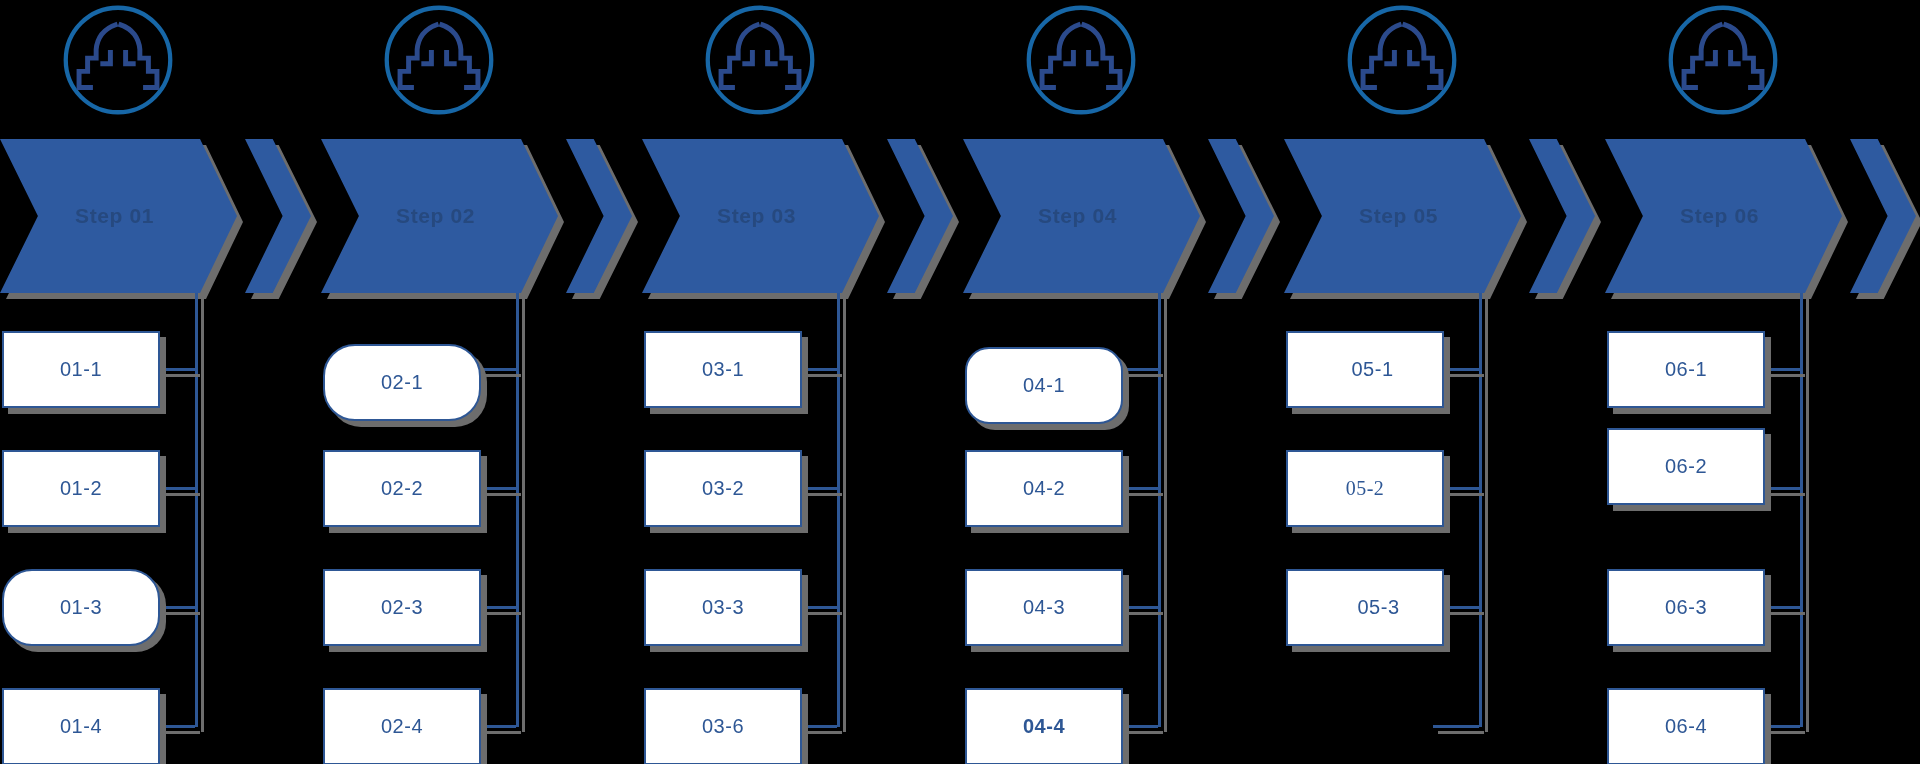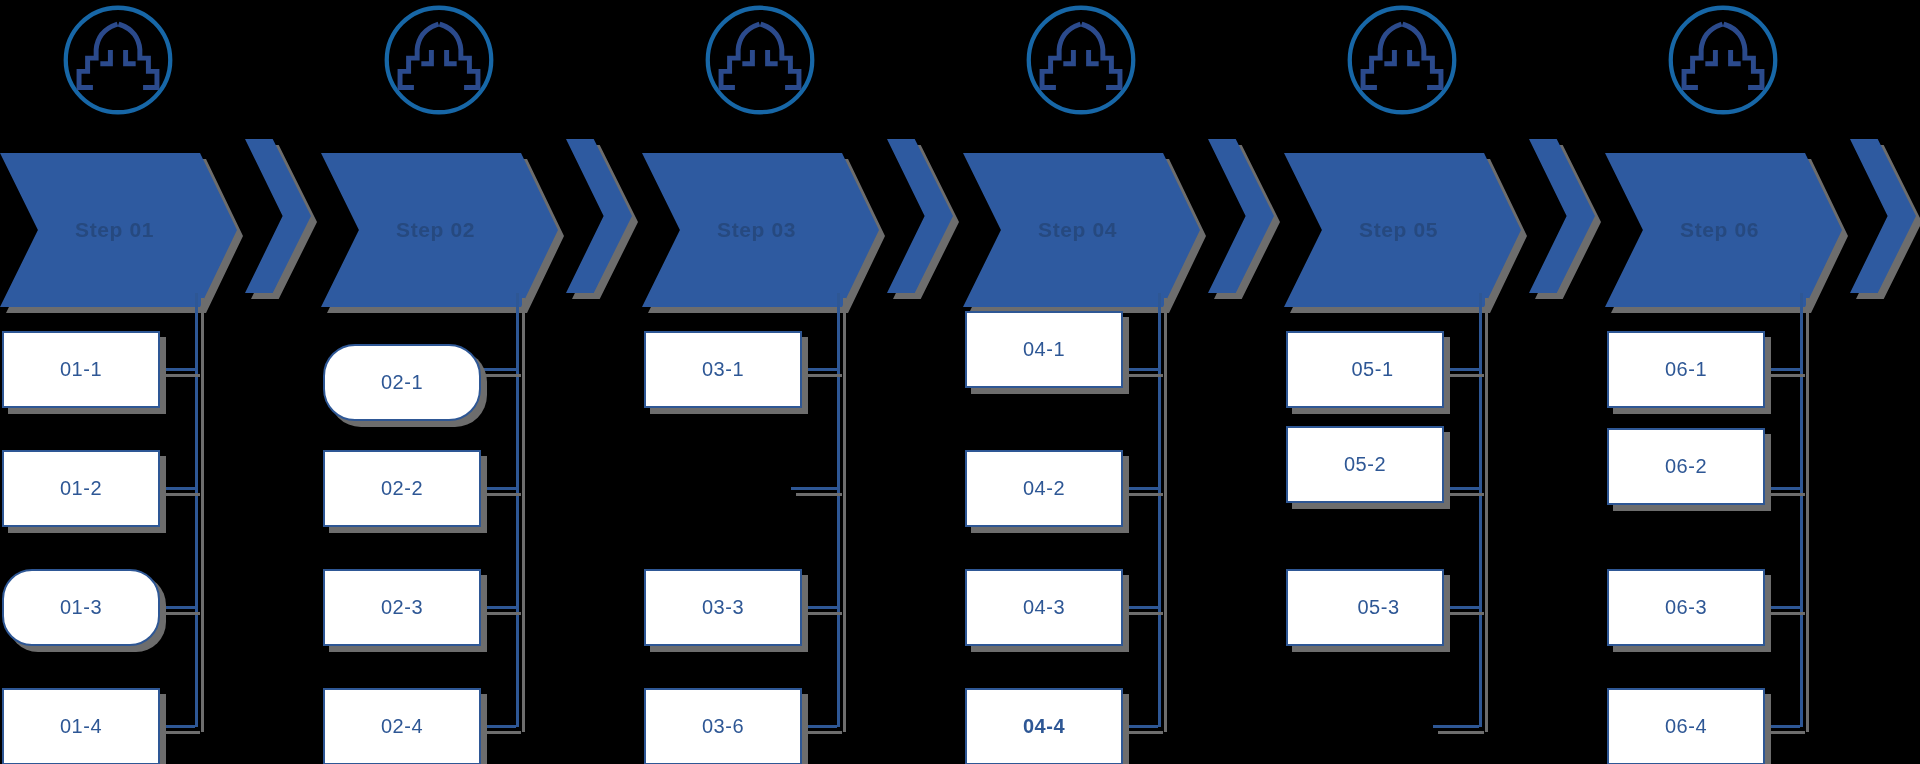--- a/index.html
+++ b/index.html
@@ -9,21 +9,21 @@
     --chev:#2e5aa0; --chevlabel:#26497f; --line:#2e5795; --shadow:#6d6d6d;
     --circle:#1767a7; --glyph:#2b4a8c; --boxbg:#ffffff;
   }
   .unit{position:absolute;top:0;width:321px;height:764px;}
   .badge{position:absolute;left:61px;top:3px;width:114px;height:114px;}
   .badge svg{display:block;width:114px;height:114px;}
   .chev-shadow{position:absolute;left:0;top:139px;width:237px;height:154px;
     filter:drop-shadow(6px 6px 0 var(--shadow));}
   .chev{width:100%;height:100%;background:var(--chev);
     clip-path:polygon(0 0,84.4% 0,100% 50%,84.4% 100%,0 100%,16% 50%);
-    display:flex;align-items:center;justify-content:center;margin-top:14px;}
+    display:flex;align-items:center;justify-content:center;}
   .chev-label{font-size:21px;font-weight:600;letter-spacing:.6px;color:var(--chevlabel);
     transform:translateX(-4px);}
   .sep-shadow{position:absolute;left:245px;top:139px;width:66px;height:154px;
     filter:drop-shadow(6px 6px 0 var(--shadow));}
   .sep{width:100%;height:100%;background:var(--chev);
     clip-path:polygon(0 0,42% 0,100% 50%,42% 100%,0 100%,57% 50%);}
   .vline{position:absolute;left:195px;top:293px;width:3px;height:434px;
     background:var(--line);box-shadow:6px 5px 0 var(--shadow);}
   .hline{position:absolute;left:149px;width:46px;height:3px;
     background:var(--line);box-shadow:5px 6px 0 var(--shadow);}
@@ -126,20 +126,21 @@
       </div>
 
       <div class="sep-shadow">
         <div class="sep"></div>
       </div>
 
       <div class="vline"></div>
     <div class="hline" style="top: 368px;"></div>
       <div class="box" style="top: 331px;">03-1</div>
       <div class="hline" style="top: 487px;"></div>
+      <div class="box" style="top: 450px;">03-2</div>
       <div class="hline" style="top: 606px;"></div>
       <div class="box" style="top: 569px;">03-3</div>
       <div class="hline" style="top: 725px;"></div>
       <div class="box" style="top: 688px;">03-6</div>
     </div>
     <div class="unit" style="left: 963px;">
 
       <div class="badge">
         <svg viewBox="0 0 120 120">
           <circle class="icon-ring" cx="60" cy="60" r="55"></circle>
@@ -156,21 +157,21 @@
           <span class="chev-label">Step 04</span>
         </div>
       </div>
 
       <div class="sep-shadow">
         <div class="sep"></div>
       </div>
 
       <div class="vline"></div>
     <div class="hline" style="top: 368px;"></div>
-      <div class="box" style="top: 311px;">04-1</div>
+      <div class="box" style="top: 347px; border-radius: 24px;">04-1</div>
       <div class="hline" style="top: 487px;"></div>
       <div class="box" style="top: 450px;">04-2</div>
       <div class="hline" style="top: 606px;"></div>
       <div class="box" style="top: 569px;">04-3</div>
       <div class="hline" style="top: 725px;"></div>
       <div class="box" style="top: 688px; font-weight: bold;">04-4</div>
     </div>
     <div class="unit" style="left: 1284px;">
 
       <div class="badge">
@@ -191,21 +192,21 @@
       </div>
 
       <div class="sep-shadow">
         <div class="sep"></div>
       </div>
 
       <div class="vline"></div>
     <div class="hline" style="top: 368px;"></div>
       <div class="box" style="top: 331px; padding-left: 15px;">05-1</div>
       <div class="hline" style="top: 487px;"></div>
-      <div class="box" style="top: 426px;">05-2</div>
+      <div class="box" style="top: 450px; font-family: Liberation Serif, serif;">05-2</div>
       <div class="hline" style="top: 606px;"></div>
       <div class="box" style="top: 569px; padding-left: 27px;">05-3</div>
       <div class="hline" style="top: 725px;"></div>
     </div>
     <div class="unit" style="left: 1605px;">
 
       <div class="badge">
         <svg viewBox="0 0 120 120">
           <circle class="icon-ring" cx="60" cy="60" r="55"></circle>
           <path class="icon-glyph" d="M 57 23 C 45 27 38 37 37 49 L 37 58 L 28 58 L 28 72 L 19 72 L 19 89 L 31 89"></path>

